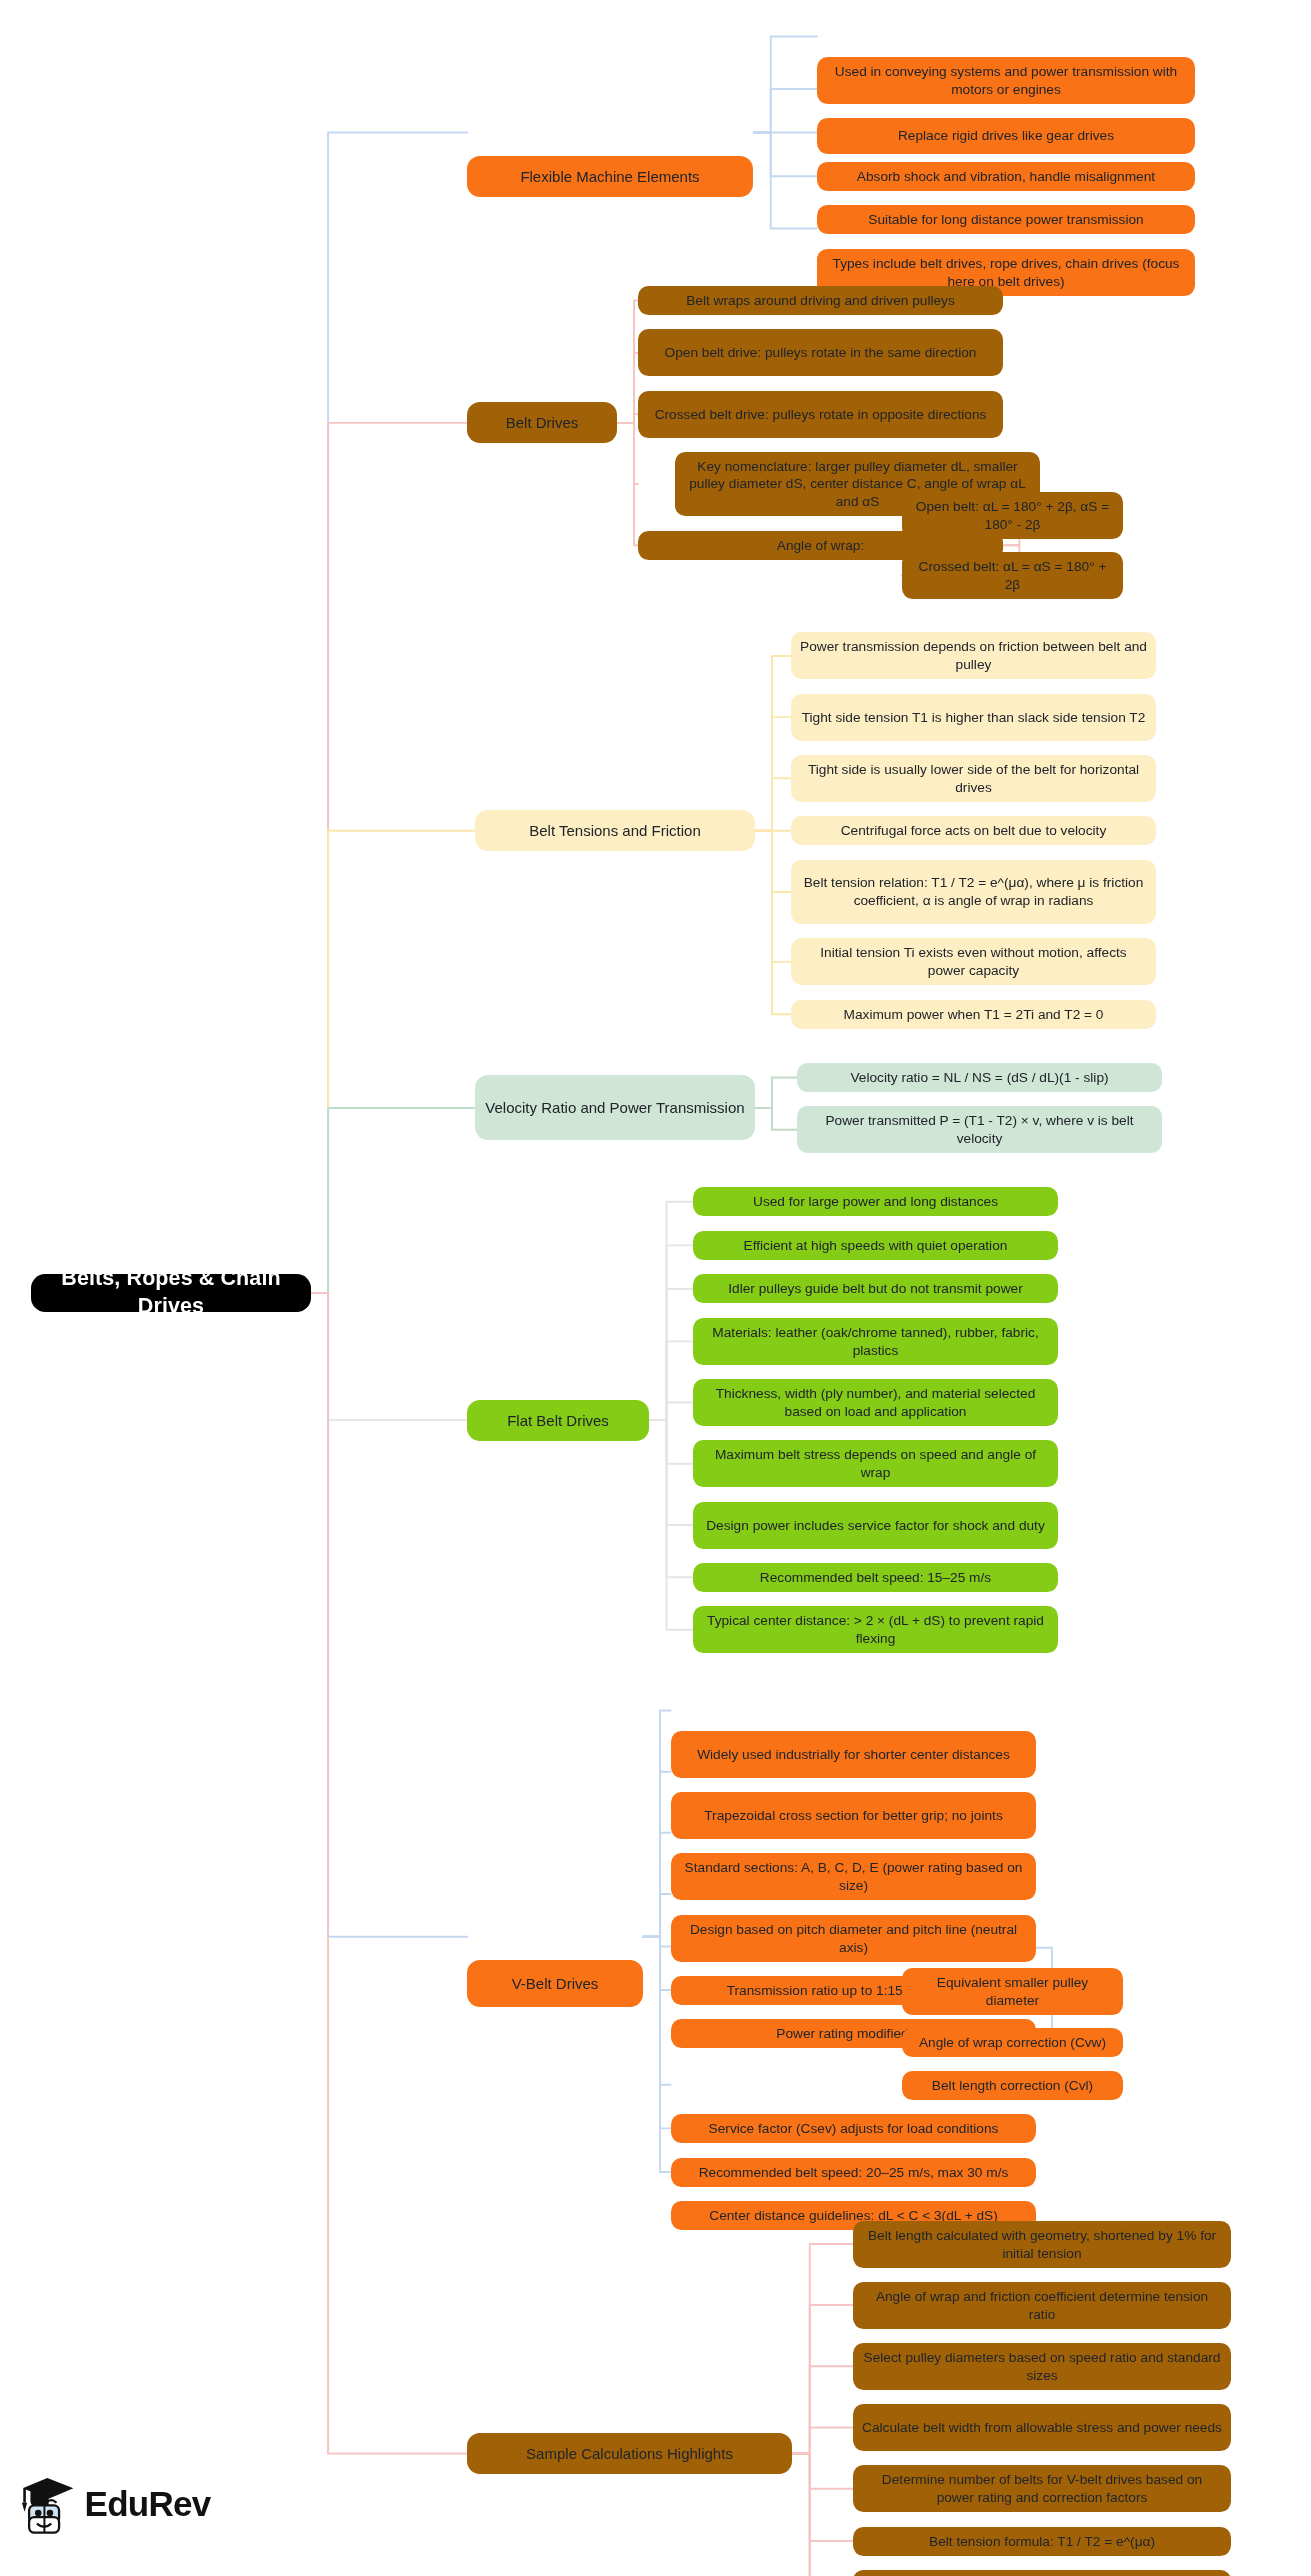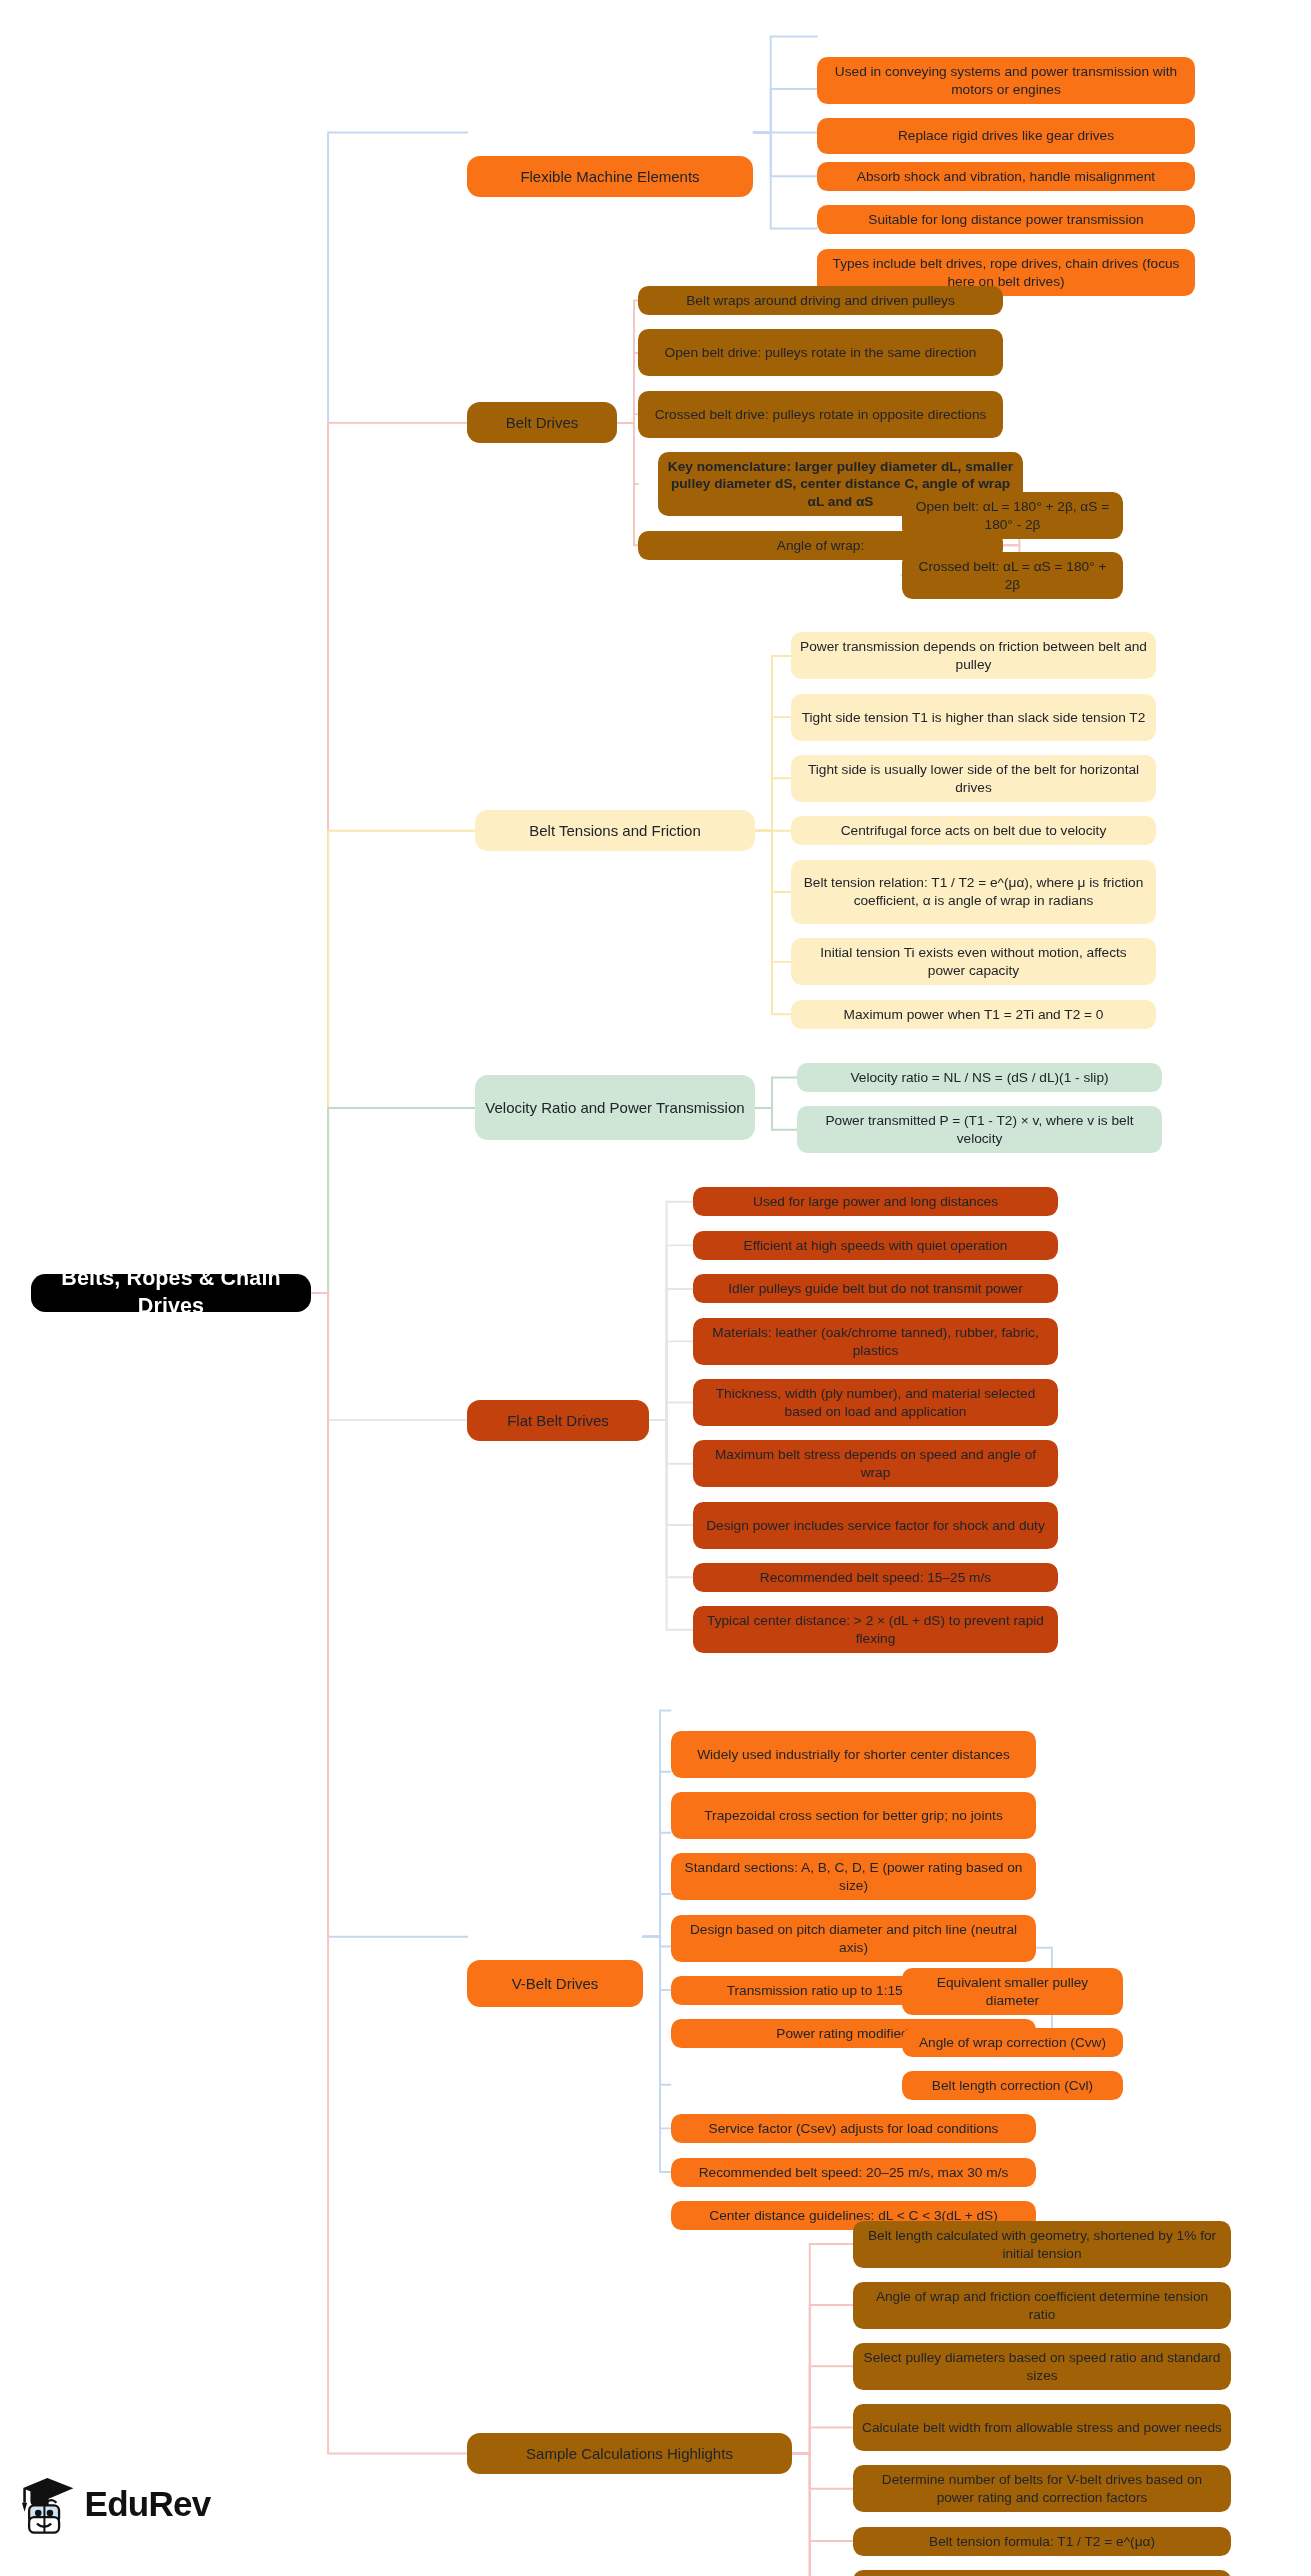--- a/index.html
+++ b/index.html
@@ -56,21 +56,21 @@
   }
   .sub {
     font-size: 13.7px;
     color: #20242b;
   }
   
   .c-blue   { background: #f97316; margin-top: 44px; }
   .c-pink   { background: #a16207; }
   .c-yellow { background: #fdeec3; }
   .c-green  { background: #cfe5d5; }
-  .c-gray   { background: #c2410c; }
+  .c-gray   { background: #84cc16; }
 
   #logo {
     position: absolute;
     left: 19.5px;
     top: 2474px;
     display: flex;
     align-items: center;
     gap: 9px;
   }
   #logo .wordmark {
@@ -148,21 +148,21 @@
   <div id="nodes">
       <div class="node leaf c-blue" style="left: 817px; top: 13px; width: 378px; height: 47px;">Used in conveying systems and power transmission with motors or engines</div>
       <div class="node leaf c-blue" style="left: 817px; top: 74px; width: 378px; height: 36px;">Replace rigid drives like gear drives</div>
       <div class="node leaf c-blue" style="left: 817px; top: 118px; width: 378px; height: 29px;">Absorb shock and vibration, handle misalignment</div>
       <div class="node leaf c-blue" style="left: 817px; top: 161px; width: 378px; height: 29px;">Suitable for long distance power transmission</div>
       <div class="node leaf c-blue" style="left: 817px; top: 205px; width: 378px; height: 47px;">Types include belt drives, rope drives, chain drives (focus here on belt drives)</div>
       <div class="node branch c-blue" style="left: 467px; top: 112px; width: 286px; height: 41px;">Flexible Machine Elements</div>
       <div class="node leaf c-pink" style="left: 638px; top: 286px; width: 365px; height: 29px;">Belt wraps around driving and driven pulleys</div>
       <div class="node leaf c-pink" style="left: 638px; top: 329px; width: 365px; height: 47px;">Open belt drive: pulleys rotate in the same direction</div>
       <div class="node leaf c-pink" style="left: 638px; top: 391px; width: 365px; height: 47px;">Crossed belt drive: pulleys rotate in opposite directions</div>
-      <div class="node leaf c-pink" style="left: 658px; top: 452px; width: 365px; height: 64px; font-weight: bold;">Key nomenclature: larger pulley diameter dL, smaller pulley diameter dS, center distance C, angle of wrap αL and αS</div>
+      <div class="node leaf c-pink" style="left: 675px; top: 452px; width: 365px; height: 64px;">Key nomenclature: larger pulley diameter dL, smaller pulley diameter dS, center distance C, angle of wrap αL and αS</div>
       <div class="node leaf c-pink" style="left: 638px; top: 531px; width: 365px; height: 29px;">Angle of wrap:</div>
       <div class="node sub c-pink" style="left: 902px; top: 492px; width: 221px; height: 47px;">Open belt: αL = 180° + 2β, αS = 180° - 2β</div>
       <div class="node sub c-pink" style="left: 902px; top: 552px; width: 221px; height: 47px;">Crossed belt: αL = αS = 180° + 2β</div>
       <div class="node branch c-pink" style="left: 467px; top: 402px; width: 150px; height: 41px;">Belt Drives</div>
       <div class="node leaf c-yellow" style="left: 791px; top: 632px; width: 365px; height: 47px;">Power transmission depends on friction between belt and pulley</div>
       <div class="node leaf c-yellow" style="left: 791px; top: 694px; width: 365px; height: 47px;">Tight side tension T1 is higher than slack side tension T2</div>
       <div class="node leaf c-yellow" style="left: 791px; top: 755px; width: 365px; height: 47px;">Tight side is usually lower side of the belt for horizontal drives</div>
       <div class="node leaf c-yellow" style="left: 791px; top: 816px; width: 365px; height: 29px;">Centrifugal force acts on belt due to velocity</div>
       <div class="node leaf c-yellow" style="left: 791px; top: 860px; width: 365px; height: 64px;">Belt tension relation: T1 / T2 = e^(μα), where μ is friction coefficient, α is angle of wrap in radians</div>
       <div class="node leaf c-yellow" style="left: 791px; top: 938px; width: 365px; height: 47px;">Initial tension Ti exists even without motion, affects power capacity</div>

